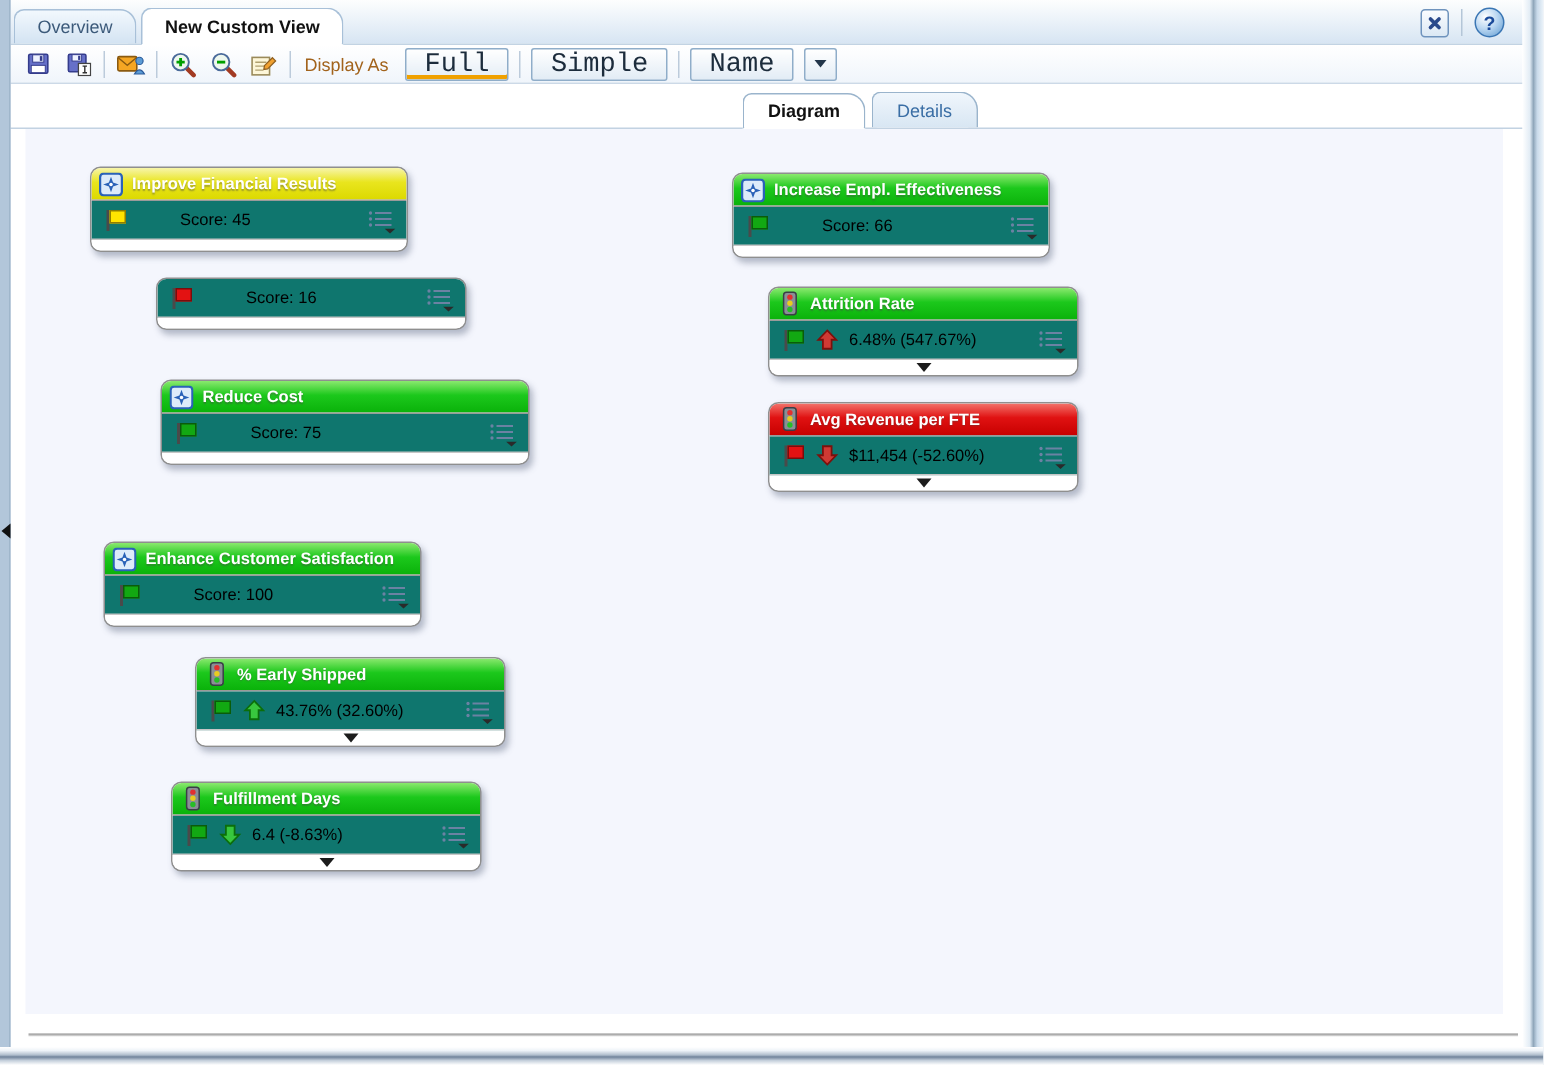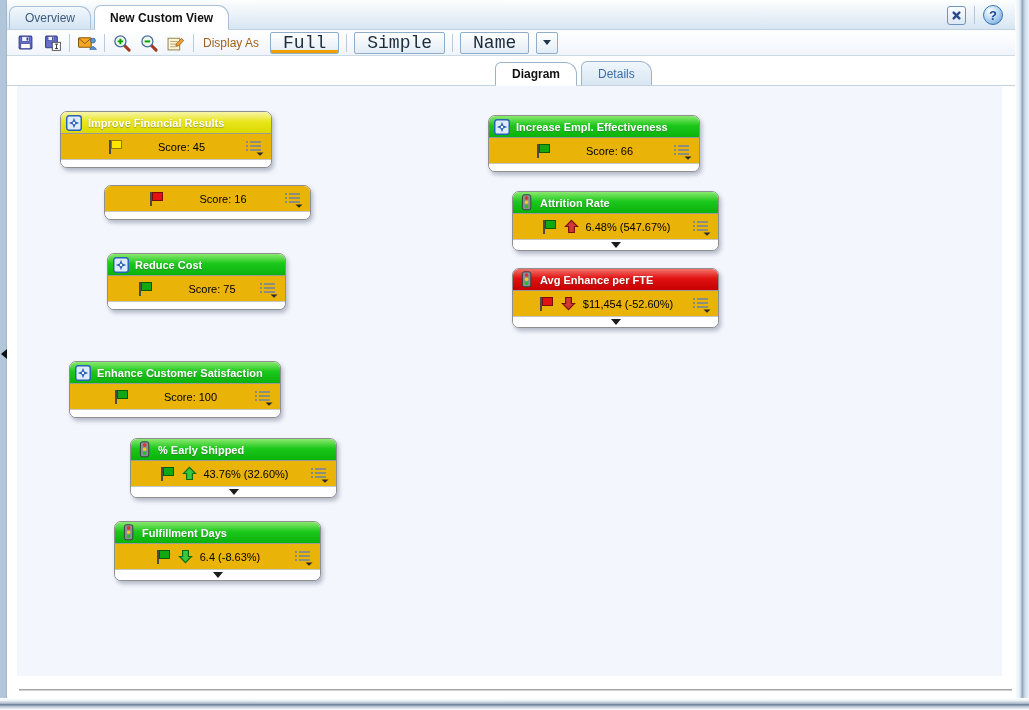--- a/index.html
+++ b/index.html
@@ -60,21 +60,21 @@
 
   
   .card{position:absolute;border:1px solid #8f8f8f;border-radius:7px;background:#fff;
     box-shadow:2px 3px 4px rgba(100,110,135,.45);overflow:hidden;cursor:pointer;}
   .card-header{height:22px;display:flex;align-items:center;padding:0 5px;gap:6px;border-bottom:1px solid #9a9a9a;}
   .status-green .card-header{background:linear-gradient(#8ae96e,#1cc81c 45%,#0ab20a);}
   .status-red   .card-header{background:linear-gradient(#f3726a,#e01212 45%,#c80000);}
   .status-yellow.card .card-header, .status-yellow .card-header{background:linear-gradient(#f7f5ab,#e9e51e 45%,#dcd900);}
   .card-title{font-size:11px;font-weight:bold;color:#fff;text-shadow:0 1px 1px rgba(70,70,70,.45);white-space:nowrap;}
   .card-body{height:26px;display:flex;align-items:center;padding:0 28px 0 8px;gap:7px;
-    border-bottom:1px solid #c6c6c6;position:relative;background:#eab308;justify-content:center;}
+    border-bottom:1px solid #c6c6c6;position:relative;background:#0f766e;}
   .card-value{font-size:11px;color:#000;white-space:nowrap;}
   .objective .card-value{margin-left:28px;}
   .menu-btn{position:absolute;right:5px;top:5px;width:22px;height:17px;cursor:pointer;}
   .card-footer{height:7px;position:relative;background:#fff;}
   .kpi .card-footer{height:10px;}
   .expand-arrow{position:absolute;left:50%;top:2px;margin-left:-5px;width:0;height:0;cursor:pointer;
     border-left:5px solid transparent;border-right:5px solid transparent;border-top:6px solid #1c1c1c;}
 
   
   .flag-icon{width:16px;height:16px;position:relative;display:inline-block;flex:none;}
@@ -237,21 +237,21 @@
                   <circle cx="3" cy="7" r="1.1" fill="#6b82a3"></circle>
                   <circle cx="3" cy="11" r="1.1" fill="#6b82a3"></circle>
           <path d="M12.5 13.5 h7 l-3.5 3.2 z" fill="#2a2a2a"></path>
         </svg>
       </span>
     </div>
     <div class="card-footer">
       
     </div>
   </div>
-          <div class="card status-green objective" style="left: 90px; top: 167px; width: 179px;">
+          <div class="card status-green objective" style="left: 90px; top: 167px; width: 246px;">
     <div class="card-header">
       <span class="hdr-icon">
                 <svg width="16" height="16" viewBox="0 0 15 15">
                   <rect x="0.7" y="0.7" width="13.6" height="13.6" rx="2.2" fill="#ddebfa" stroke="#2a62b8" stroke-width="1.4"></rect>
                   <path d="M7.5 2.6 L8.8 6.2 L12.4 7.5 L8.8 8.8 L7.5 12.4 L6.2 8.8 L2.6 7.5 L6.2 6.2 Z" fill="#2a62b8"></path>
                   <circle cx="7.5" cy="7.5" r="1.1" fill="#ffffff"></circle>
                 </svg>
               </span>
       <span class="card-title">Reduce Cost</span>
     </div>
@@ -454,21 +454,21 @@
           <div class="card status-red kpi" style="left: 495px; top: 182px; width: 207px;">
     <div class="card-header">
       <span class="hdr-icon">
                 <svg width="13" height="17" viewBox="0 0 13 17">
                   <rect x="2.4" y="0.8" width="8.4" height="15" rx="2" fill="#8a8f96" stroke="#3a3f46"></rect>
                   <circle cx="6.6" cy="4.1" r="1.8" fill="#e23030"></circle>
                   <circle cx="6.6" cy="8.2" r="1.8" fill="#e8cc20"></circle>
                   <circle cx="6.6" cy="12.3" r="1.8" fill="#27bd27"></circle>
                 </svg>
               </span>
-      <span class="card-title">Avg Enhance per FTE</span>
+      <span class="card-title">Avg Revenue per FTE</span>
     </div>
     <div class="card-body">
       <span class="flag-icon flag-red"></span>
       <span class="trend-icon trend-red"><svg width="15" height="15" viewBox="0 0 14 14">
                   <path d="M7 12.8 L12.6 7 H9.7 V1.4 H4.3 V7 H1.4 Z"></path>
                 </svg></span>
       <span class="card-value">$11,454 (-52.60%)</span>
       <span class="menu-btn">
         <svg width="22" height="17" viewBox="0 0 22 17">
           <g stroke="#6b82a3" stroke-width="1.4">

